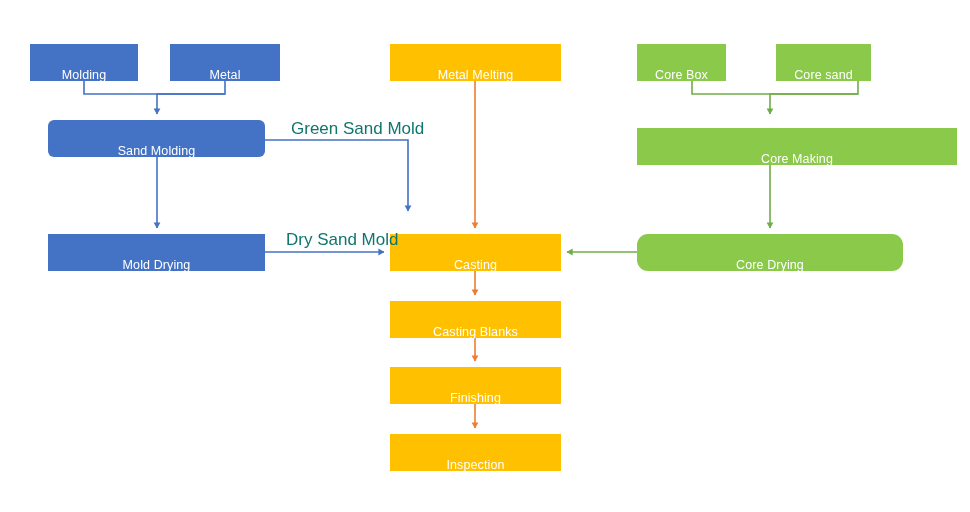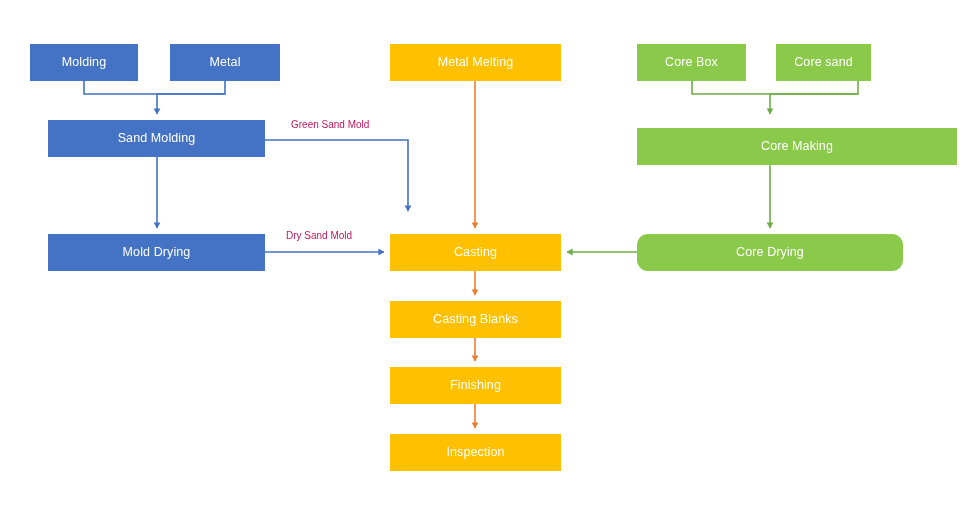--- a/index.html
+++ b/index.html
@@ -14,37 +14,37 @@
     position: relative;
     width: 970px;
     height: 512px;
     background: #ffffff;
     overflow: hidden;
   }
   .node {
     position: absolute;
     box-sizing: border-box;
     display: flex;
-    align-items: center;
+    align-items: flex-end;
     justify-content: center;
     color: #ffffff;
     font-size: 12.5px;
     letter-spacing: 0.1px;
     line-height: 1;
     text-align: center;
     user-select: none;
   }
   .node.blue   { background: #4472C4; }
   .node.green  { background: #8BC94A; }
   .node.orange { background: #FFC000; }
 
   .edge-label {
     position: absolute;
-    color: #be185d;
-    font-size: 10px;
+    color: #0f766e;
+    font-size: 17px;
     line-height: 1;
     white-space: nowrap;
     user-select: none;
   }
 
   svg.edges {
     position: absolute;
     left: 0;
     top: 0;
     width: 970px;
@@ -122,42 +122,42 @@
     </g>
   </svg>
 
   <div id="nodes">
       <div class="node blue" style="left: 30px; top: 44px; width: 108px; height: 37px;">
         <span>Molding</span>
       </div>
       <div class="node blue" style="left: 170px; top: 44px; width: 110px; height: 37px;">
         <span>Metal</span>
       </div>
-      <div class="node blue" style="left: 48px; top: 120px; width: 217px; height: 37px;">
+      <div class="node blue" style="left: 48px; top: 120px; width: 217px; height: 37px; border-radius: 6px;">
         <span>Sand Molding</span>
       </div>
       <div class="node blue" style="left: 48px; top: 234px; width: 217px; height: 37px;">
         <span>Mold Drying</span>
       </div>
       <div class="node orange" style="left: 390px; top: 44px; width: 171px; height: 37px;">
         <span>Metal Melting</span>
       </div>
       <div class="node orange" style="left: 390px; top: 234px; width: 171px; height: 37px;">
         <span>Casting</span>
       </div>
       <div class="node orange" style="left: 390px; top: 301px; width: 171px; height: 37px;">
         <span>Casting Blanks</span>
       </div>
       <div class="node orange" style="left: 390px; top: 367px; width: 171px; height: 37px;">
         <span>Finishing</span>
       </div>
       <div class="node orange" style="left: 390px; top: 434px; width: 171px; height: 37px;">
         <span>Inspection</span>
       </div>
-      <div class="node green" style="left: 637px; top: 44px; width: 109px; height: 37px;">
+      <div class="node green" style="left: 637px; top: 44px; width: 89px; height: 37px;">
         <span>Core Box</span>
       </div>
       <div class="node green" style="left: 776px; top: 44px; width: 95px; height: 37px;">
         <span>Core sand</span>
       </div>
       <div class="node green" style="left: 637px; top: 120px; width: 320px; height: 37px; margin-top: 8px;">
         <span>Core Making</span>
       </div>
       <div class="node green" style="left: 637px; top: 234px; width: 266px; height: 37px; border-radius: 11px;">
         <span>Core Drying</span>

